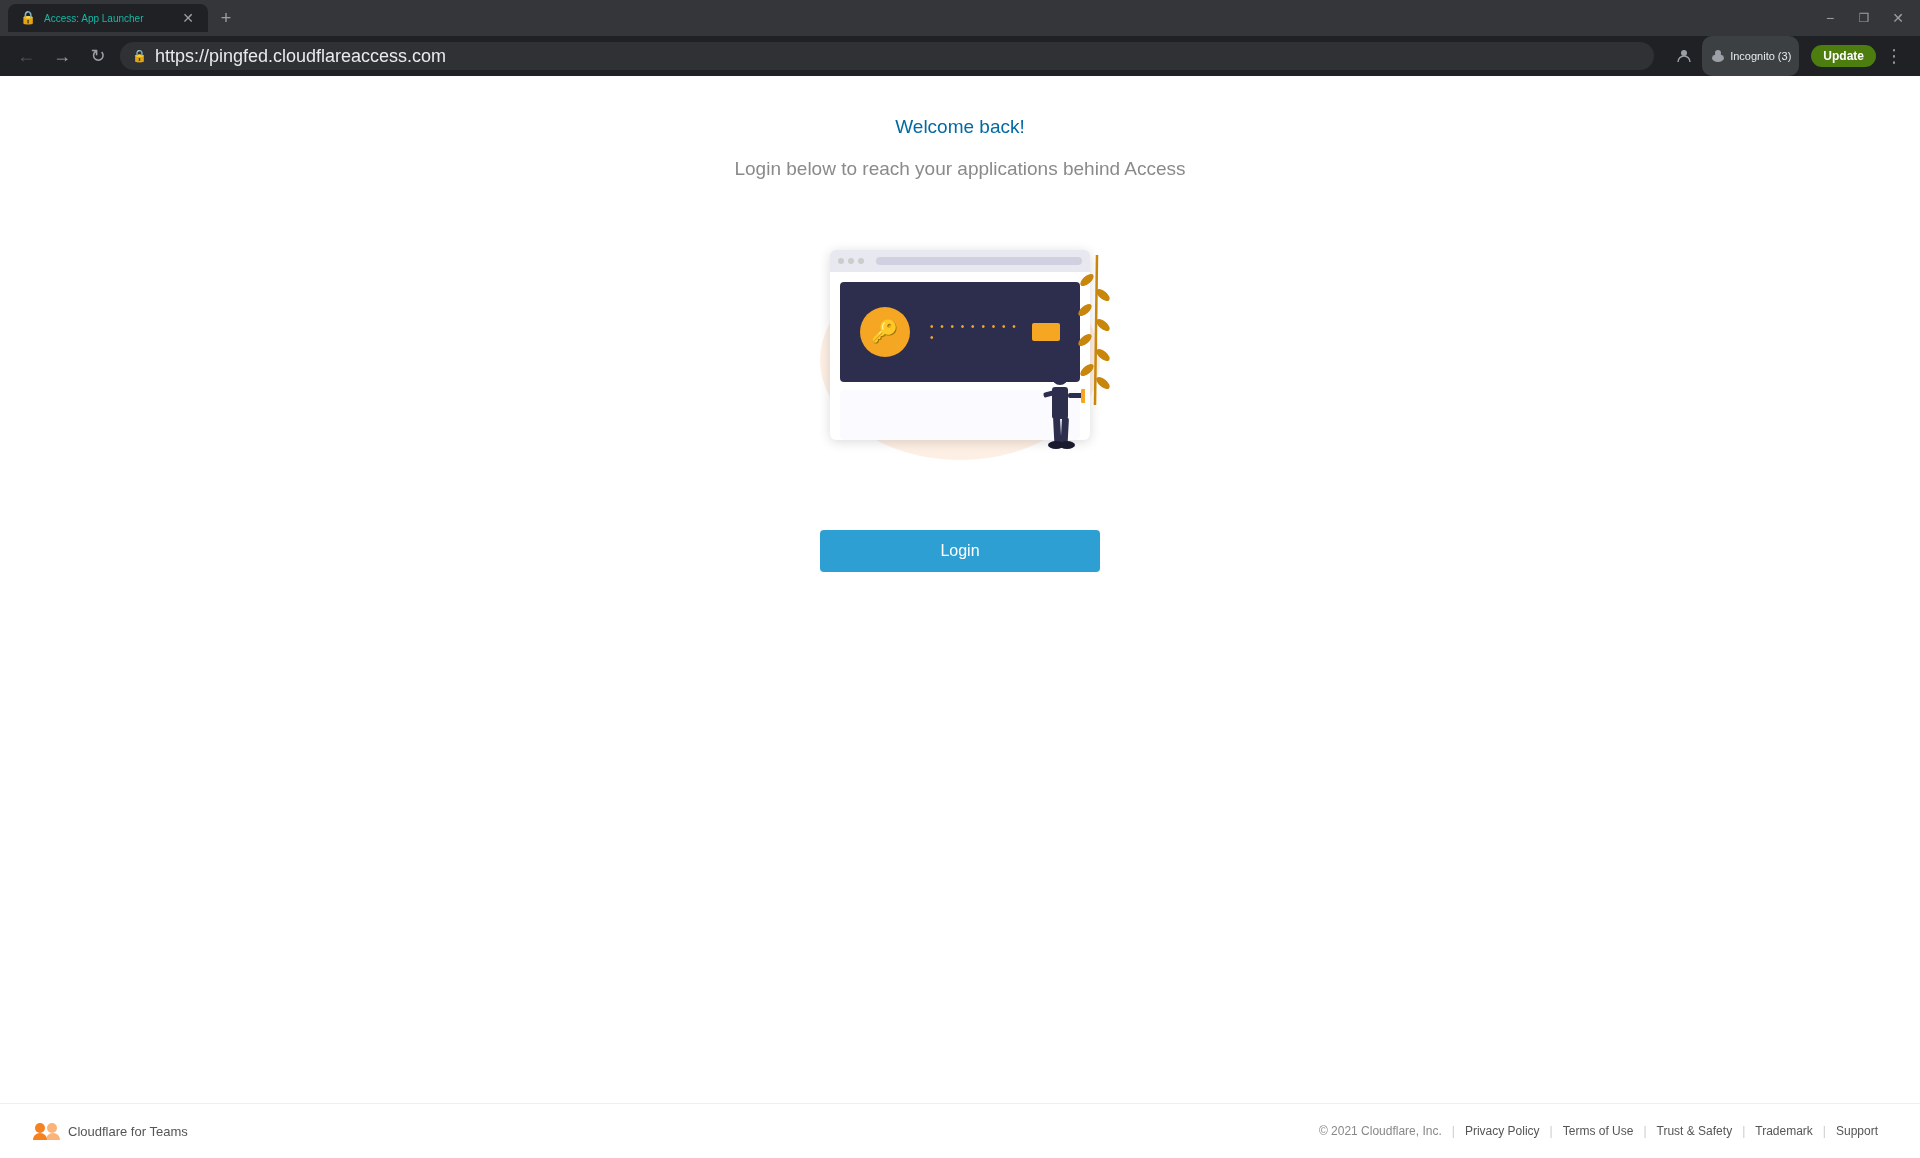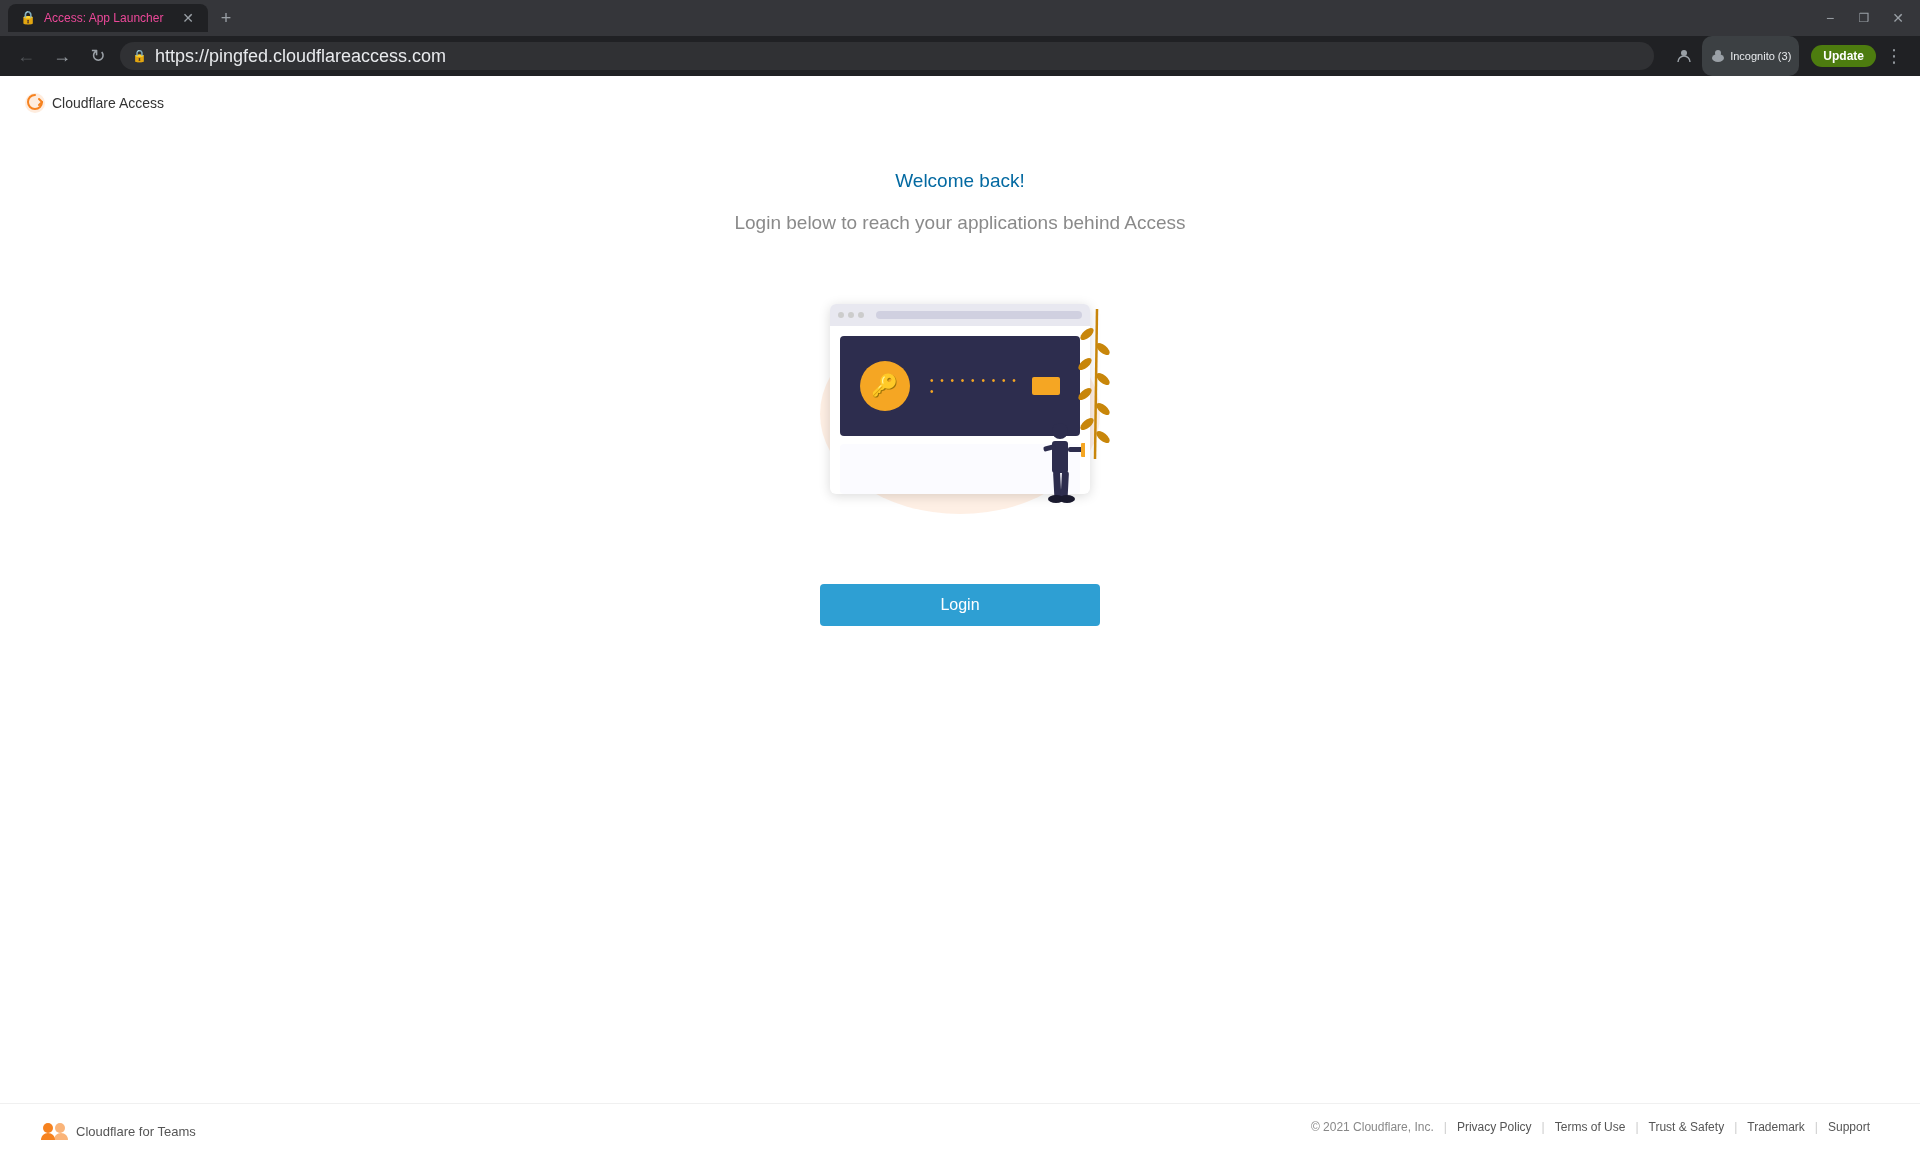--- a/index.html
+++ b/index.html
@@ -3,21 +3,21 @@
   <meta charset="utf-8">
   <style>
     * { margin: 0; padding: 0; box-sizing: border-box; }
     body { font-family: -apple-system, BlinkMacSystemFont, 'Segoe UI', sans-serif; background: #fff; width: 1920px; height: 1158px; overflow: hidden; }
 
     
     .browser-chrome { width: 100%; background: #202124; display: flex; flex-direction: column; }
     .browser-tab-bar { display: flex; align-items: center; height: 36px; background: #35363a; padding: 0 8px; gap: 4px; }
     .browser-tab { display: flex; align-items: center; height: 28px; background: #202124; border-radius: 8px 8px 0 0; padding: 0 12px; gap: 8px; min-width: 200px; max-width: 240px; }
     .browser-tab-favicon { width: 16px; height: 16px; }
-    .browser-tab-title { color: #ec4899; font-size: 12px; flex: 1; overflow: hidden; white-space: nowrap; text-overflow: ellipsis; }
+    .browser-tab-title { color: #14b8a6; font-size: 10px; flex: 1; overflow: hidden; white-space: nowrap; text-overflow: ellipsis; }
     .browser-tab-close { color: #9aa0a6; font-size: 14px; cursor: pointer; width: 16px; height: 16px; display: flex; align-items: center; justify-content: center; border-radius: 50%; }
     .new-tab-btn { color: #9aa0a6; font-size: 18px; width: 28px; height: 28px; display: flex; align-items: center; justify-content: center; border-radius: 50%; cursor: pointer; }
 
     .browser-toolbar { display: flex; align-items: center; height: 40px; background: #202124; padding: 0 12px; gap: 8px; }
     .nav-btn { color: #9aa0a6; font-size: 18px; width: 28px; height: 28px; display: flex; align-items: center; justify-content: center; border-radius: 50%; cursor: pointer; }
     .nav-btn.disabled { opacity: 0.4; cursor: default; }
     .address-bar { flex: 1; background: #303134; border-radius: 20px; height: 28px; display: flex; align-items: center; padding: 0 12px; gap: 8px; }
     .address-bar-lock { color: #9aa0a6; font-size: 12px; }
     .address-bar-url { color: #e8eaed; font-size: 18px; }
     .browser-actions { display: flex; align-items: center; gap: 4px; margin-left: 8px; }
@@ -52,21 +52,21 @@
     .illus-lock-circle { width: 50px; height: 50px; background: #f5a623; border-radius: 50%; display: flex; align-items: center; justify-content: center; flex-shrink: 0; }
     .illus-lock-symbol { color: #2d2d4e; font-size: 22px; }
     .illus-password-field { display: flex; align-items: center; gap: 6px; }
     .illus-dots { color: #f5a623; font-size: 8px; letter-spacing: 3px; }
     .illus-submit-btn { background: #f5a623; width: 28px; height: 18px; border-radius: 2px; }
 
     
     .login-btn { background: #2e9fd3; color: #fff; font-size: 16px; font-weight: 500; border: none; border-radius: 4px; padding: 12px 120px; cursor: pointer; }
 
     
-    .page-footer { display: flex; align-items: flex-start; justify-content: space-between; padding: 16px 40px; border-top: 1px solid #f0f0f0; margin-top: auto; }
+    .page-footer { display: flex; align-items: center; justify-content: space-between; padding: 16px 32px; border-top: 1px solid #f0f0f0; margin-top: auto; }
     .footer-brand { display: flex; align-items: center; gap: 8px; }
     .footer-brand-text { font-size: 13px; color: #555; font-weight: 500; }
     .footer-links { display: flex; align-items: center; gap: 0; font-size: 12px; color: #666; }
     .footer-link { color: #555; text-decoration: none; padding: 0 10px; }
     .footer-separator { color: #ccc; }
     .footer-copyright { color: #888; padding-right: 10px; }
   </style>
 </head>
 <body>
 
@@ -115,31 +115,20 @@
           <span>Incognito (3)</span>
         </div>
         <div class="update-btn">Update</div>
         <div class="browser-action-btn">⋮</div>
       </div>
     </div>
   </div>
 
   <div class="page-content">
 
-    <div class="page-header">
-      <div class="cf-logo">
-
-        <svg width="22" height="22" viewBox="0 0 22 22">
-          <circle cx="11" cy="11" r="10" fill="#f6821f" opacity="0.15"></circle>
-          <path d="M11 3 C7 3 4 6 4 10 C4 14 7 17 11 17 C15 17 18 14 18 10" stroke="#f6821f" stroke-width="2" fill="none" stroke-linecap="round"></path>
-          <path d="M15 7 L18 10 L15 13" stroke="#f6821f" stroke-width="2" fill="none" stroke-linecap="round" stroke-linejoin="round"></path>
-        </svg>
-        <span class="cf-logo-text">Cloudflare Access</span>
-      </div>
-    </div>
 
     <div class="main-content">
       <h1 class="welcome-title">Welcome back!</h1>
       <p class="welcome-subtitle">Login below to reach your applications behind Access</p>
 
       <div class="illustration-container">
 
         <div class="blob"></div>
 
         <div class="illus-browser">

